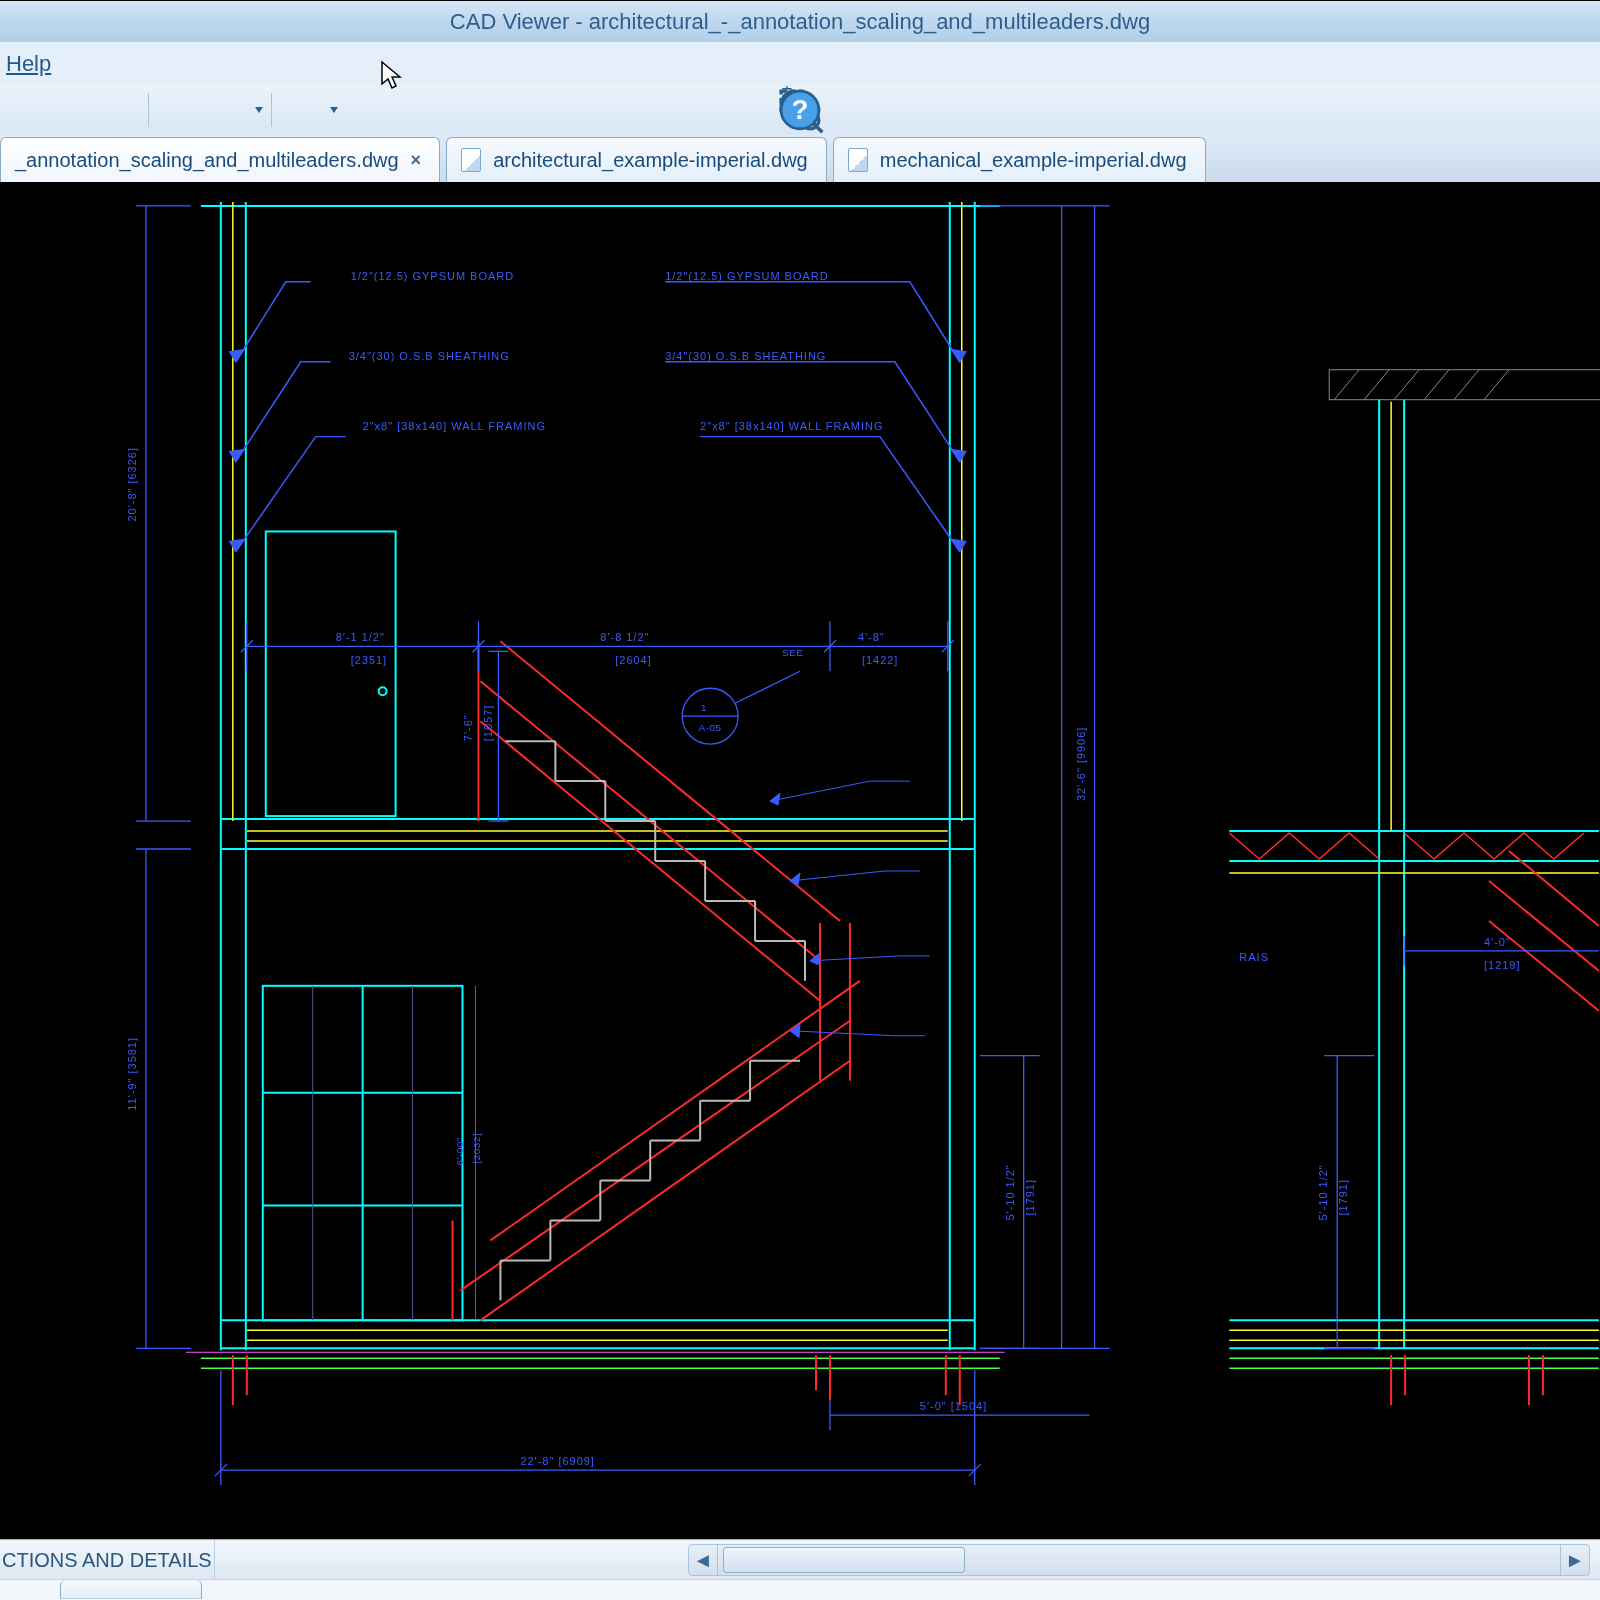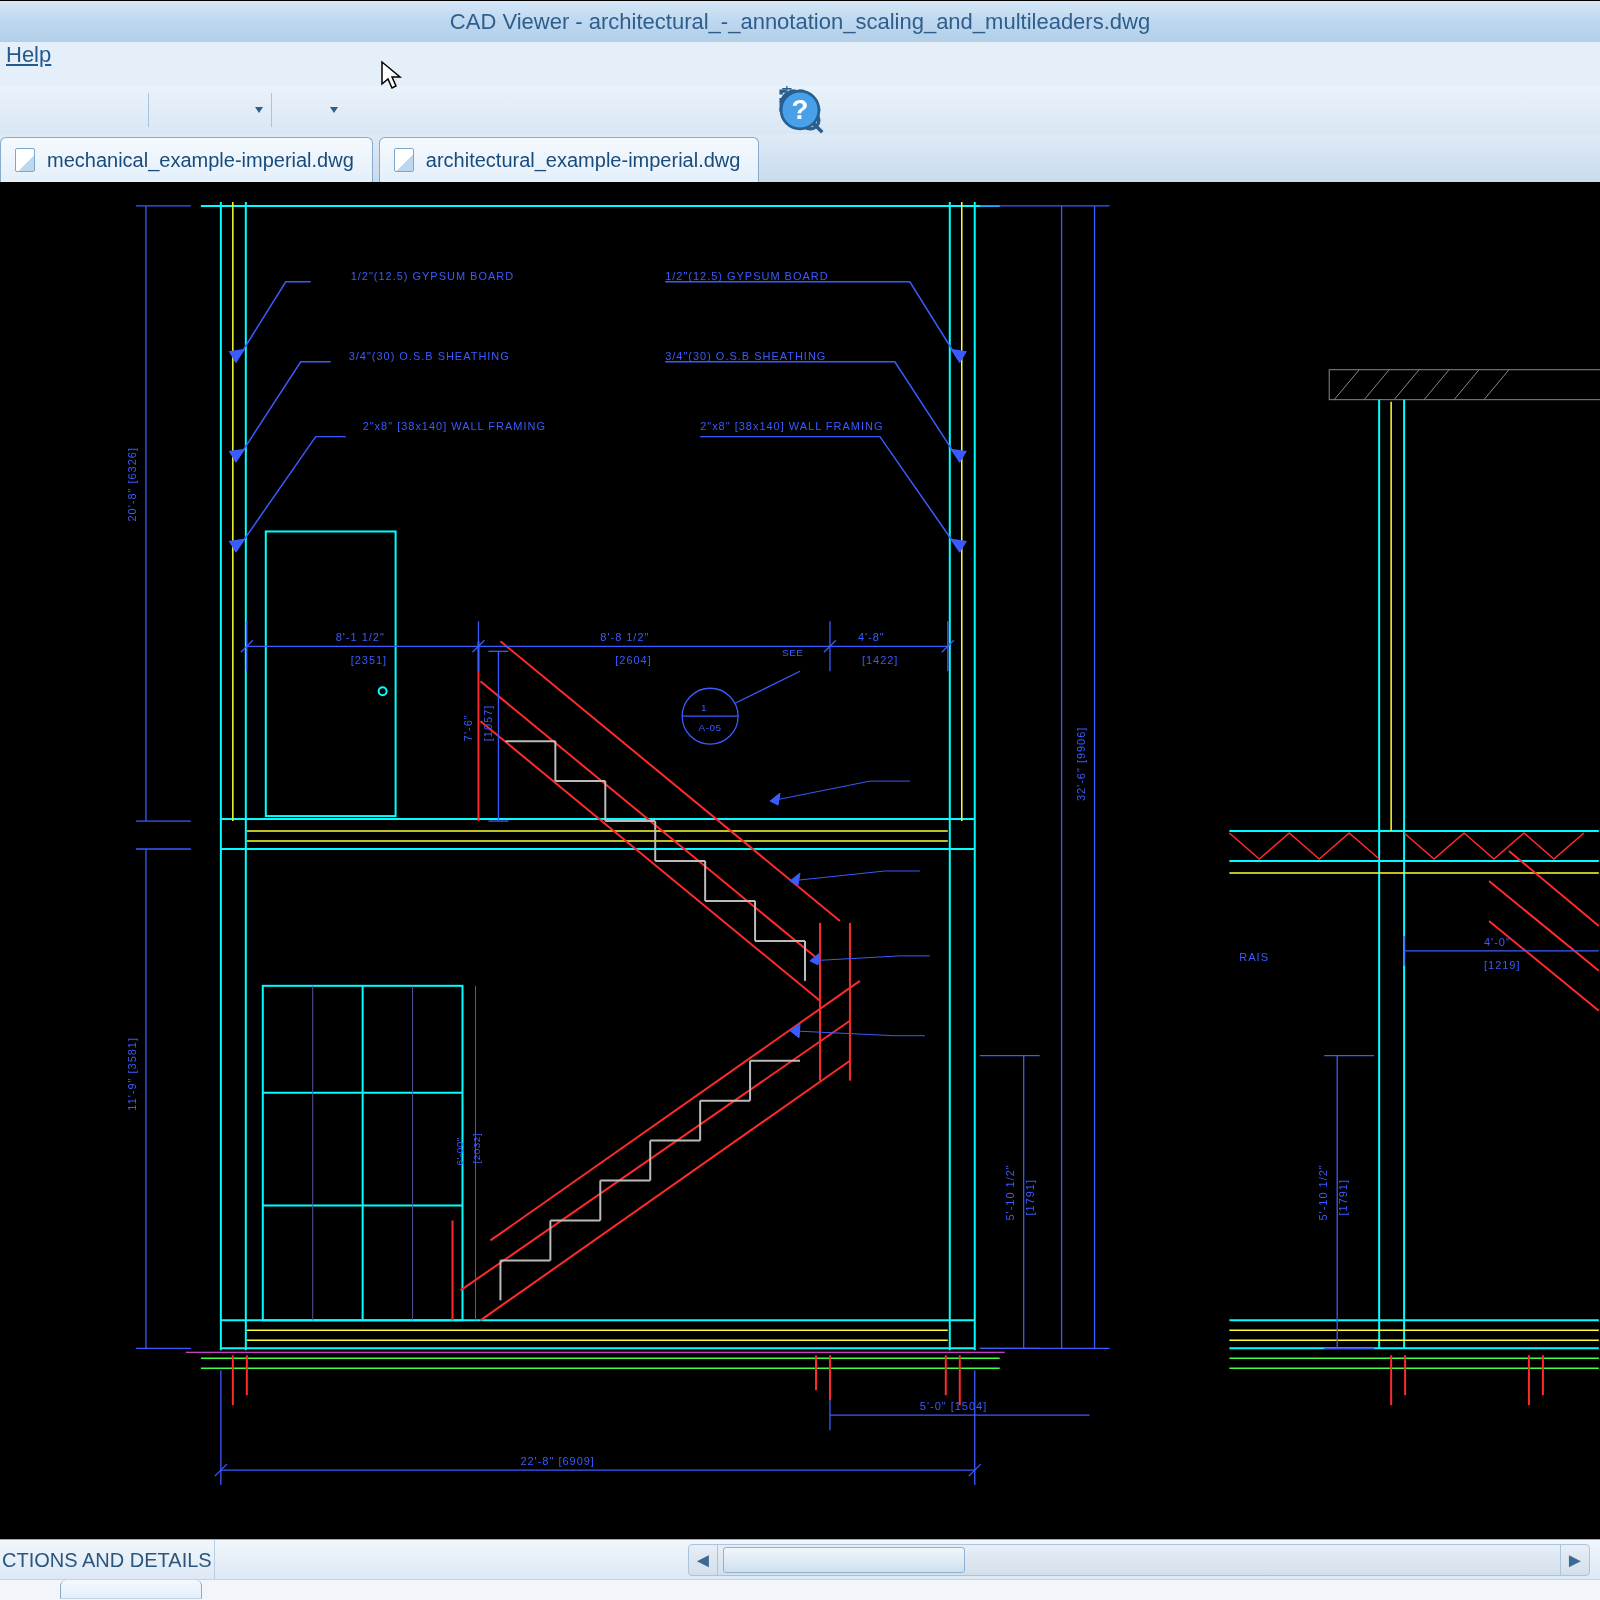--- a/index.html
+++ b/index.html
@@ -2,21 +2,21 @@
 <html><head>
 <meta charset="utf-8">
 <style>
   html,body{margin:0;padding:0;width:1600px;height:1600px;background:#000;font-family:Arial,Helvetica,sans-serif;overflow:hidden;}
   
   .titlebar{position:absolute;left:0;top:1px;right:0;height:42px;
     background:linear-gradient(#d6e7f7,#bcd7ef 50%,#b3cfe8);border-bottom:1px solid #6f9cc4;
     display:flex;align-items:center;justify-content:center;color:#2f5e8c;font-size:22px;}
   
   .menubar{position:absolute;left:0;top:42px;right:0;height:44px;
-    background:#e4effa;border-bottom:1px solid #a9c5de;display:flex;color:#235a8e;font-size:22px;padding-left:6px;}
+    background:#e4effa;border-bottom:1px solid #a9c5de;display:flex;align-items:center;color:#235a8e;font-size:22px;padding-left:6px;}
   
   .toolbar{position:absolute;left:0;top:86px;right:0;height:48px;
     background:linear-gradient(#eaf2fa,#d9e7f4);border-bottom:1px solid #a9c5de;
     display:flex;align-items:center;gap:8px;padding-left:4px;}
   .tool-btn{width:38px;height:38px;border:1px solid transparent;border-radius:4px;
     display:flex;align-items:center;justify-content:center;color:#2d5f8b;}
   .tool-sep{width:1px;height:34px;background:#a9c5de;}
   .dropdown-caret{width:0;height:0;border-left:4px solid transparent;border-right:4px solid transparent;border-top:6px solid #2d5f8b;margin-left:2px;}
   
   .tabstrip{position:absolute;left:0;top:134px;right:0;height:48px;
@@ -116,27 +116,31 @@
   <div style="display:flex;align-items:center;">
       <div class="dropdown-caret"></div>
     </div>
 </div>
 
 <svg class="cursor-arrow" viewBox="0 0 24 32">
   <path d="M2 2 L2 24 L8 19 L12 28 L16 26 L12 17 L20 17 Z" fill="#fff" stroke="#000" stroke-width="1.5"></path>
 </svg>
 
 <div class="tabstrip">
+  <div class="tab active">
+    <span>_annotation_scaling_and_multileaders.dwg</span>
+    <span class="close">×</span>
+  </div>
+  <div class="tab">
+    <span class="doc-ico"></span>
+    <span>architectural_example-imperial.dwg</span>
+  </div>
   <div class="tab">
     <span class="doc-ico"></span>
     <span>mechanical_example-imperial.dwg</span>
-  </div>
-  <div class="tab">
-    <span class="doc-ico"></span>
-    <span>architectural_example-imperial.dwg</span>
   </div>
 </div>
 
 <div class="canvas">
 <svg viewBox="0 0 1600 1360">
 
   <g stroke="#00ffff" stroke-width="2" fill="none">
     <line x1="220" y1="20" x2="220" y2="1170"></line>
     <line x1="245" y1="20" x2="245" y2="1170"></line>
     <line x1="950" y1="20" x2="950" y2="1170"></line>

